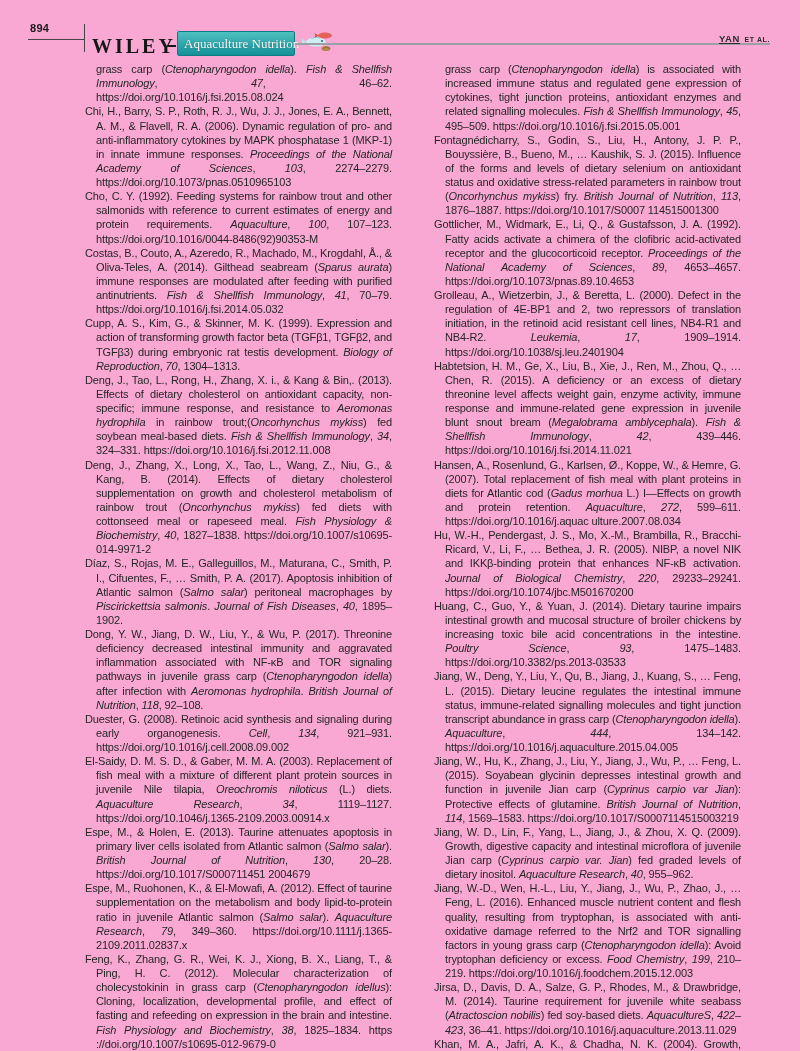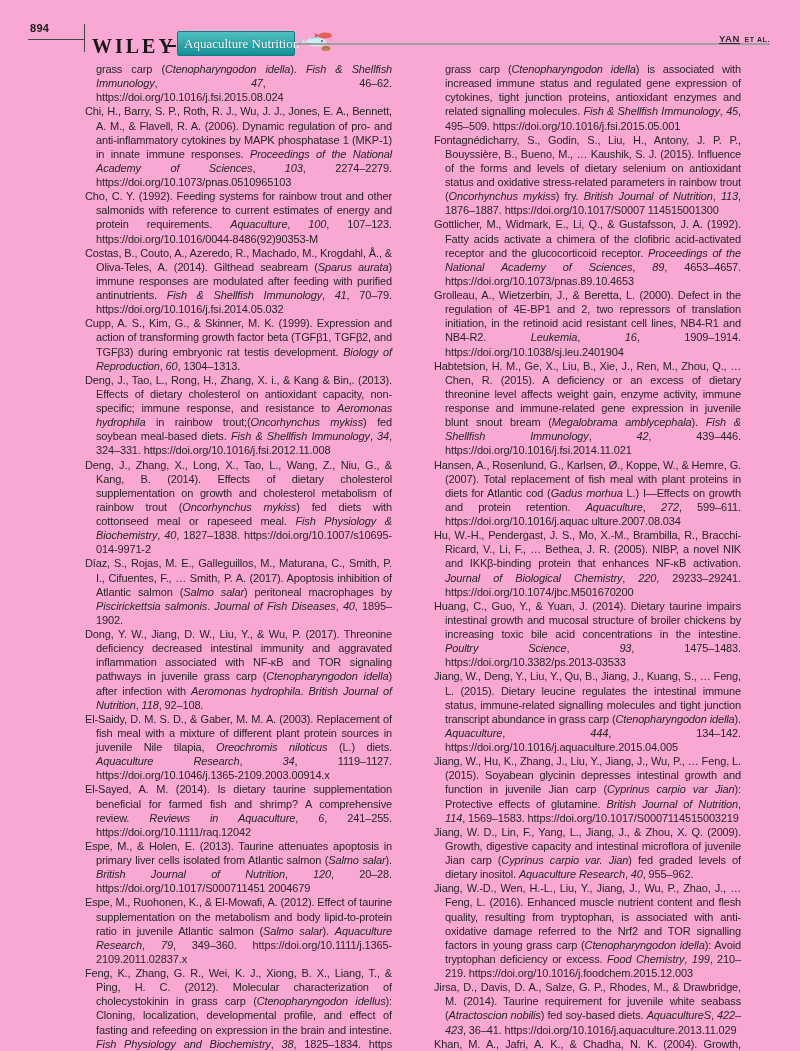--- a/index.html
+++ b/index.html
@@ -88,36 +88,36 @@
   <div class="running-head">
     <span class="rh-authors">YAN</span>
     <span class="rh-etal">ET AL.</span>
   </div>
 
   <div class="col col-left" id="col-left">
       <p class="ref cont"><span>grass carp (</span><i>Ctenopharyngodon idella</i><span>). </span><i>Fish &amp; Shellfish Immunology</i><span>, </span><i>47</i><span>, 46–62. https://doi.org/10.1016/j.fsi.2015.08.024</span></p>
       <p class="ref"><span>Chi, H., Barry, S. P., Roth, R. J., Wu, J. J., Jones, E. A., Bennett, A. M., &amp; Flavell, R. A. (2006). Dynamic regulation of pro- and anti-inflammatory cytokines by MAPK phosphatase 1 (MKP-1) in innate immune responses. </span><i>Proceedings of the National Academy of Sciences</i><span>, </span><i>103</i><span>, 2274–2279. https://doi.org/10.1073/pnas.0510965103</span></p>
       <p class="ref"><span>Cho, C. Y. (1992). Feeding systems for rainbow trout and other salmonids with reference to current estimates of energy and protein requirements. </span><i>Aquaculture</i><span>, </span><i>100</i><span>, 107–123. https://doi.org/10.1016/0044-8486(92)90353-M</span></p>
       <p class="ref"><span>Costas, B., Couto, A., Azeredo, R., Machado, M., Krogdahl, Å., &amp; Oliva-Teles, A. (2014). Gilthead seabream (</span><i>Sparus aurata</i><span>) immune responses are modulated after feeding with purified antinutrients. </span><i>Fish &amp; Shellfish Immunology</i><span>, </span><i>41</i><span>, 70–79. https://doi.org/10.1016/j.fsi.2014.05.032</span></p>
-      <p class="ref"><span>Cupp, A. S., Kim, G., &amp; Skinner, M. K. (1999). Expression and action of transforming growth factor beta (TGFβ1, TGFβ2, and TGFβ3) during embryonic rat testis development. </span><i>Biology of Reproduction</i><span>, </span><i>60</i><span>, 1304–1313.</span></p>
+      <p class="ref"><span>Cupp, A. S., Kim, G., &amp; Skinner, M. K. (1999). Expression and action of transforming growth factor beta (TGFβ1, TGFβ2, and TGFβ3) during embryonic rat testis development. </span><i>Biology of Reproduction</i><span>, </span><i>70</i><span>, 1304–1313.</span></p>
       <p class="ref"><span>Deng, J., Tao, L., Rong, H., Zhang, X. i., &amp; Kang &amp; Bin,. (2013). Effects of dietary cholesterol on antioxidant capacity, non-specific; immune response, and resistance to </span><i>Aeromonas hydrophila</i><span> in rainbow trout;(</span><i>Oncorhynchus mykiss</i><span>) fed soybean meal-based diets. </span><i>Fish &amp; Shellfish Immunology</i><span>, </span><i>34</i><span>, 324–331. https://doi.org/10.1016/j.fsi.2012.11.008</span></p>
       <p class="ref"><span>Deng, J., Zhang, X., Long, X., Tao, L., Wang, Z., Niu, G., &amp; Kang, B. (2014). Effects of dietary cholesterol supplementation on growth and cholesterol metabolism of rainbow trout (</span><i>Oncorhynchus mykiss</i><span>) fed diets with cottonseed meal or rapeseed meal. </span><i>Fish Physiology &amp; Biochemistry</i><span>, </span><i>40</i><span>, 1827–1838. https://doi.org/10.1007/s10695-014-9971-2</span></p>
       <p class="ref"><span>Díaz, S., Rojas, M. E., Galleguillos, M., Maturana, C., Smith, P. I., Cifuentes, F., … Smith, P. A. (2017). Apoptosis inhibition of Atlantic salmon (</span><i>Salmo salar</i><span>) peritoneal macrophages by </span><i>Piscirickettsia salmonis</i><span>. </span><i>Journal of Fish Diseases</i><span>, </span><i>40</i><span>, 1895–1902.</span></p>
       <p class="ref"><span>Dong, Y. W., Jiang, D. W., Liu, Y., &amp; Wu, P. (2017). Threonine deficiency decreased intestinal immunity and aggravated inflammation associated with NF-κB and TOR signaling pathways in juvenile grass carp (</span><i>Ctenopharyngodon idella</i><span>) after infection with </span><i>Aeromonas hydrophila</i><span>. </span><i>British Journal of Nutrition</i><span>, </span><i>118</i><span>, 92–108.</span></p>
+      <p class="ref"><span>Duester, G. (2008). Retinoic acid synthesis and signaling during early organogenesis. </span><i>Cell</i><span>, </span><i>134</i><span>, 921–931. https://doi.org/10.1016/j.cell.2008.09.002</span></p>
       <p class="ref"><span>El-Saidy, D. M. S. D., &amp; Gaber, M. M. A. (2003). Replacement of fish meal with a mixture of different plant protein sources in juvenile Nile tilapia, </span><i>Oreochromis niloticus</i><span> (L.) diets. </span><i>Aquaculture Research</i><span>, </span><i>34</i><span>, 1119–1127. https://doi.org/10.1046/j.1365-2109.2003.00914.x</span></p>
-      <p class="ref"><span>El-Sayed, A. M. (2014). Is dietary taurine supplementation beneficial for farmed fish and shrimp? A comprehensive review. </span><i>Reviews in Aquaculture</i><span>, </span><i>6</i><span>, 241–255. https://doi.org/10.1111/raq.12042</span></p>
-      <p class="ref"><span>Espe, M., &amp; Holen, E. (2013). Taurine attenuates apoptosis in primary liver cells isolated from Atlantic salmon (</span><i>Salmo salar</i><span>). </span><i>British Journal of Nutrition</i><span>, </span><i>120</i><span>, 20–28. https://doi.org/10.1017/S000711451 2004679</span></p>
+      <p class="ref"><span>Espe, M., &amp; Holen, E. (2013). Taurine attenuates apoptosis in primary liver cells isolated from Atlantic salmon (</span><i>Salmo salar</i><span>). </span><i>British Journal of Nutrition</i><span>, </span><i>130</i><span>, 20–28. https://doi.org/10.1017/S000711451 2004679</span></p>
       <p class="ref"><span>Espe, M., Ruohonen, K., &amp; El-Mowafi, A. (2012). Effect of taurine supplementation on the metabolism and body lipid-to-protein ratio in juvenile Atlantic salmon (</span><i>Salmo salar</i><span>). </span><i>Aquaculture Research</i><span>, </span><i>79</i><span>, 349–360. https://doi.org/10.1111/j.1365-2109.2011.02837.x</span></p>
       <p class="ref"><span>Feng, K., Zhang, G. R., Wei, K. J., Xiong, B. X., Liang, T., &amp; Ping, H. C. (2012). Molecular characterization of cholecystokinin in grass carp (</span><i>Ctenopharyngodon idellus</i><span>): Cloning, localization, developmental profile, and effect of fasting and refeeding on expression in the brain and intestine. </span><i>Fish Physiology and Biochemistry</i><span>, </span><i>38</i><span>, 1825–1834. https ://doi.org/10.1007/s10695-012-9679-0</span></p>
     </div>
   <div class="col col-right" id="col-right">
       <p class="ref cont"><span>grass carp (</span><i>Ctenopharyngodon idella</i><span>) is associated with increased immune status and regulated gene expression of cytokines, tight junction proteins, antioxidant enzymes and related signalling molecules. </span><i>Fish &amp; Shellfish Immunology</i><span>, </span><i>45</i><span>, 495–509. https://doi.org/10.1016/j.fsi.2015.05.001</span></p>
       <p class="ref"><span>Fontagnédicharry, S., Godin, S., Liu, H., Antony, J. P. P., Bouyssière, B., Bueno, M., … Kaushik, S. J. (2015). Influence of the forms and levels of dietary selenium on antioxidant status and oxidative stress-related parameters in rainbow trout (</span><i>Oncorhynchus mykiss</i><span>) fry. </span><i>British Journal of Nutrition</i><span>, </span><i>113</i><span>, 1876–1887. https://doi.org/10.1017/S0007 114515001300</span></p>
       <p class="ref"><span>Gottlicher, M., Widmark, E., Li, Q., &amp; Gustafsson, J. A. (1992). Fatty acids activate a chimera of the clofibric acid-activated receptor and the glucocorticoid receptor. </span><i>Proceedings of the National Academy of Sciences</i><span>, </span><i>89</i><span>, 4653–4657. https://doi.org/10.1073/pnas.89.10.4653</span></p>
-      <p class="ref"><span>Grolleau, A., Wietzerbin, J., &amp; Beretta, L. (2000). Defect in the regulation of 4E-BP1 and 2, two repressors of translation initiation, in the retinoid acid resistant cell lines, NB4-R1 and NB4-R2. </span><i>Leukemia</i><span>, </span><i>16</i><span>, 1909–1914. https://doi.org/10.1038/sj.leu.2401904</span></p>
+      <p class="ref"><span>Grolleau, A., Wietzerbin, J., &amp; Beretta, L. (2000). Defect in the regulation of 4E-BP1 and 2, two repressors of translation initiation, in the retinoid acid resistant cell lines, NB4-R1 and NB4-R2. </span><i>Leukemia</i><span>, </span><i>17</i><span>, 1909–1914. https://doi.org/10.1038/sj.leu.2401904</span></p>
       <p class="ref"><span>Habtetsion, H. M., Ge, X., Liu, B., Xie, J., Ren, M., Zhou, Q., … Chen, R. (2015). A deficiency or an excess of dietary threonine level affects weight gain, enzyme activity, immune response and immune-related gene expression in juvenile blunt snout bream (</span><i>Megalobrama amblycephala</i><span>). </span><i>Fish &amp; Shellfish Immunology</i><span>, </span><i>42</i><span>, 439–446. https://doi.org/10.1016/j.fsi.2014.11.021</span></p>
       <p class="ref"><span>Hansen, A., Rosenlund, G., Karlsen, Ø., Koppe, W., &amp; Hemre, G. (2007). Total replacement of fish meal with plant proteins in diets for Atlantic cod (</span><i>Gadus morhua</i><span> L.) I—Effects on growth and protein retention. </span><i>Aquaculture</i><span>, </span><i>272</i><span>, 599–611. https://doi.org/10.1016/j.aquac ulture.2007.08.034</span></p>
       <p class="ref"><span>Hu, W.-H., Pendergast, J. S., Mo, X.-M., Brambilla, R., Bracchi-Ricard, V., Li, F., … Bethea, J. R. (2005). NIBP, a novel NIK and IKKβ-binding protein that enhances NF-κB activation. </span><i>Journal of Biological Chemistry</i><span>, </span><i>220</i><span>, 29233–29241. https://doi.org/10.1074/jbc.M501670200</span></p>
       <p class="ref"><span>Huang, C., Guo, Y., &amp; Yuan, J. (2014). Dietary taurine impairs intestinal growth and mucosal structure of broiler chickens by increasing toxic bile acid concentrations in the intestine. </span><i>Poultry Science</i><span>, </span><i>93</i><span>, 1475–1483. https://doi.org/10.3382/ps.2013-03533</span></p>
       <p class="ref"><span>Jiang, W., Deng, Y., Liu, Y., Qu, B., Jiang, J., Kuang, S., … Feng, L. (2015). Dietary leucine regulates the intestinal immune status, immune-related signalling molecules and tight junction transcript abundance in grass carp (</span><i>Ctenopharyngodon idella</i><span>). </span><i>Aquaculture</i><span>, </span><i>444</i><span>, 134–142. https://doi.org/10.1016/j.aquaculture.2015.04.005</span></p>
       <p class="ref"><span>Jiang, W., Hu, K., Zhang, J., Liu, Y., Jiang, J., Wu, P., … Feng, L. (2015). Soyabean glycinin depresses intestinal growth and function in juvenile Jian carp (</span><i>Cyprinus carpio var Jian</i><span>): Protective effects of glutamine. </span><i>British Journal of Nutrition</i><span>, </span><i>114</i><span>, 1569–1583. https://doi.org/10.1017/S0007114515003219</span></p>
       <p class="ref"><span>Jiang, W. D., Lin, F., Yang, L., Jiang, J., &amp; Zhou, X. Q. (2009). Growth, digestive capacity and intestinal microflora of juvenile Jian carp (</span><i>Cyprinus carpio var. Jian</i><span>) fed graded levels of dietary inositol. </span><i>Aquaculture Research</i><span>, </span><i>40</i><span>, 955–962.</span></p>
       <p class="ref"><span>Jiang, W.-D., Wen, H.-L., Liu, Y., Jiang, J., Wu, P., Zhao, J., … Feng, L. (2016). Enhanced muscle nutrient content and flesh quality, resulting from tryptophan, is associated with anti-oxidative damage referred to the Nrf2 and TOR signalling factors in young grass carp (</span><i>Ctenopharyngodon idella</i><span>): Avoid tryptophan deficiency or excess. </span><i>Food Chemistry</i><span>, </span><i>199</i><span>, 210–219. https://doi.org/10.1016/j.foodchem.2015.12.003</span></p>
       <p class="ref"><span>Jirsa, D., Davis, D. A., Salze, G. P., Rhodes, M., &amp; Drawbridge, M. (2014). Taurine requirement for juvenile white seabass (</span><i>Atractoscion nobilis</i><span>) fed soy-based diets. </span><i>AquacultureS</i><span>, </span><i>422–423</i><span>, 36–41. https://doi.org/10.1016/j.aquaculture.2013.11.029</span></p>
       <p class="ref"><span>Khan, M. A., Jafri, A. K., &amp; Chadha, N. K. (2004). Growth, reproductive performance, muscle and egg composition in grass carp,</span></p>

